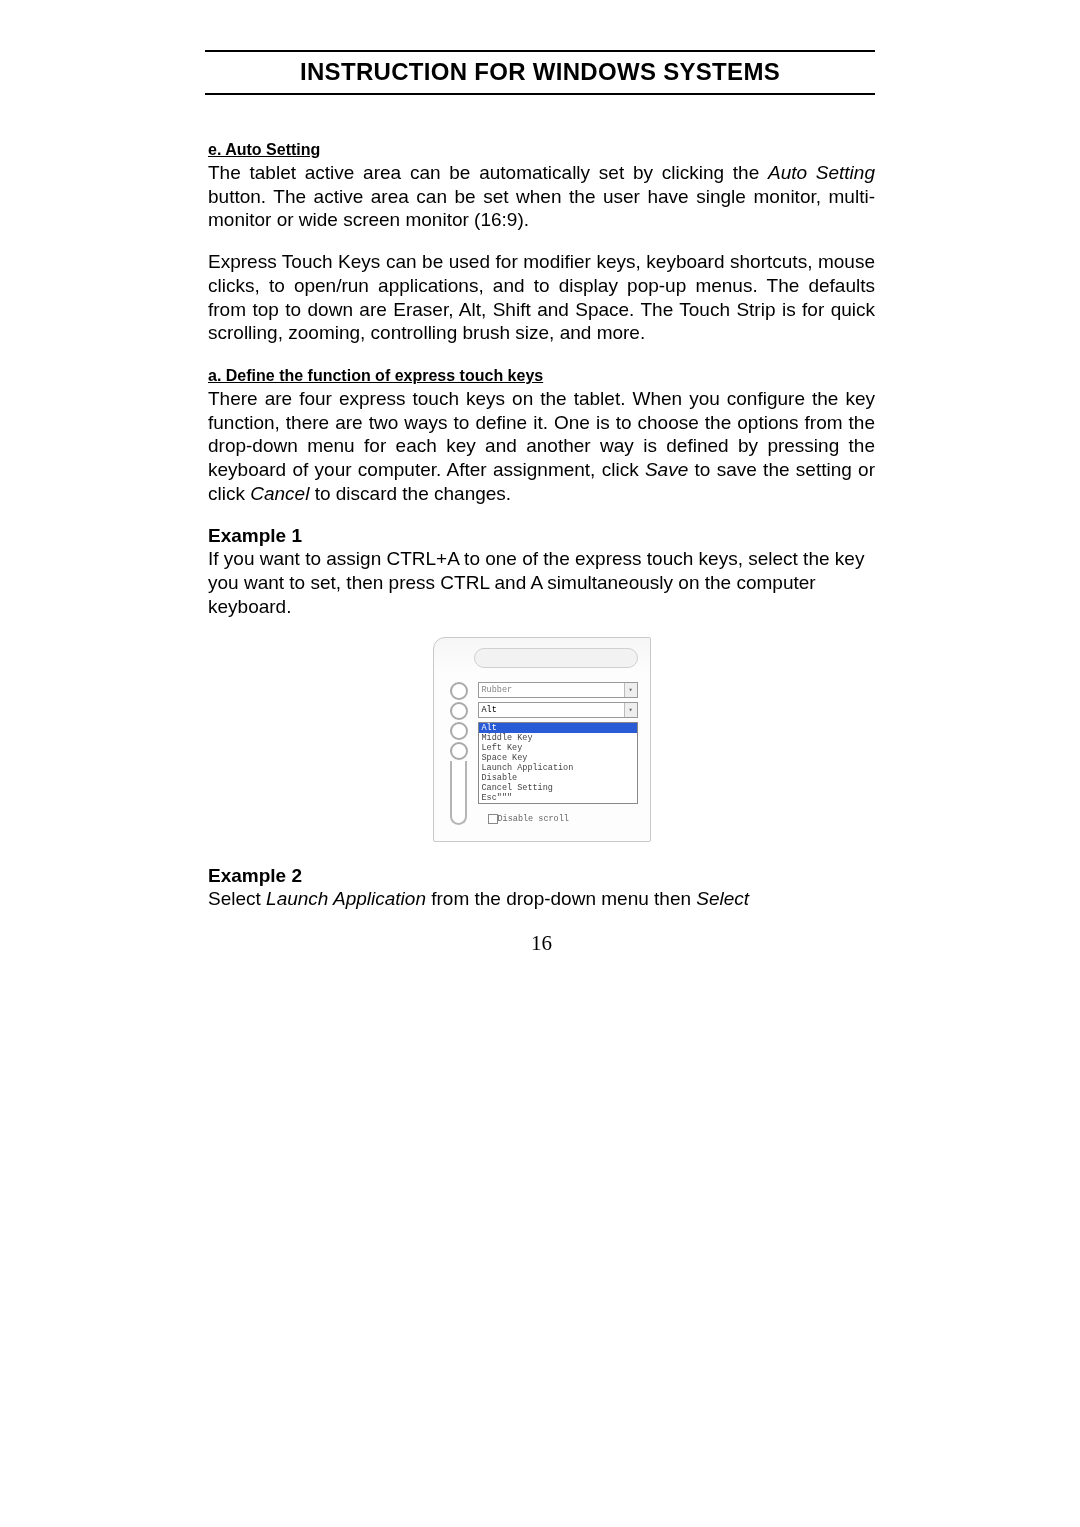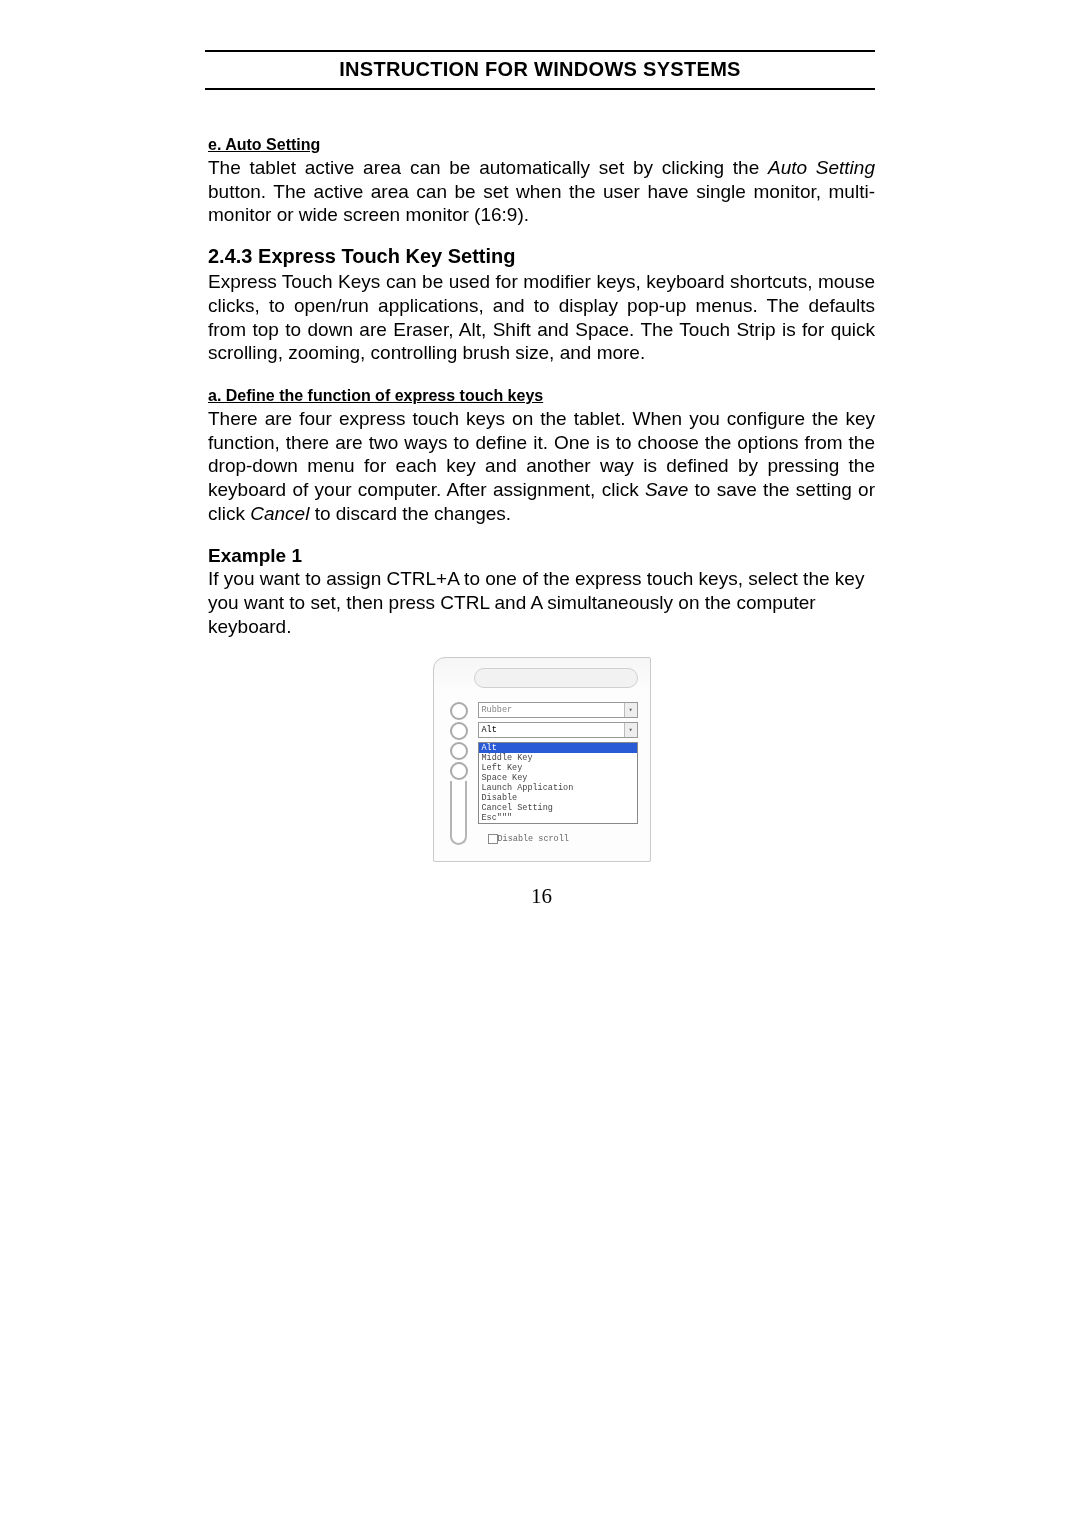--- a/index.html
+++ b/index.html
@@ -17,21 +17,21 @@
   }
   .header {
     margin: 0 205px 0 205px;
     border-top: 2px solid #000;
     border-bottom: 2px solid #000;
     padding: 6px 0 7px 0;
     text-align: center;
   }
   .header-title {
     font-weight: bold;
-    font-size: 20px;
+    font-size: 24px;
     letter-spacing: 0.3px;
   }
   .content {
     margin: 0 205px 0 208px;
     padding-top: 42px;
   }
   .subhead-underline {
     font-weight: bold;
     text-decoration: underline;
     font-size: 16px;
@@ -180,21 +180,20 @@
     <span class="header-title">INSTRUCTION FOR WINDOWS SYSTEMS</span>
   </div>
 
   <div class="content">
 
     <div class="para justify">
       <span class="subhead-underline">e. Auto Setting</span><br>
       <span>The tablet active area can be automatically set by clicking the </span><span class="italic">Auto Setting</span><span> button. The active area can be set when the user have single monitor, multi-monitor or wide screen monitor (16:9).</span>
     </div>
 
-    <div class="section-head">2.4.3 Express Touch Key Setting</div>
     <div class="para justify">Express Touch Keys can be used for modifier keys, keyboard shortcuts, mouse clicks, to open/run applications, and to display pop-up menus. The defaults from top to down are Eraser, Alt, Shift and Space. The Touch Strip is for quick scrolling, zooming, controlling brush size, and more.</div>
 
     <div class="para justify">
       <span class="subhead-underline">a. Define the function of express touch keys</span><br>
       <span>There are four express touch keys on the tablet. When you configure the key function, there are two ways to define it. One is to choose the options from the drop-down menu for each key and another way is defined by pressing the keyboard of your computer. After assignment, click </span><span class="italic">Save</span><span> to save the setting or click </span><span class="italic">Cancel</span><span> to discard the changes.</span>
     </div>
 
     <div class="para">
       <span class="bold">Example 1</span><br>
       <span>If you want to assign CTRL+A to one of the express touch keys, select the key you want to set, then press CTRL and A simultaneously on the computer keyboard.</span>
@@ -232,17 +231,21 @@
             </div>
             <div class="chk-row">
               <span class="chkbox"></span>
               <span>Disable scroll</span>
             </div>
           </div>
         </div>
       </div>
     </div>
 
+    <div class="para justify" style="margin-bottom:0;">
+      <span class="bold">Example 2</span><br>
+      <span>Select </span><span class="italic">Launch Application</span><span> from the drop-down menu then </span><span class="italic">Select</span>
+    </div>
 
     <div class="page-num">16</div>
 
   </div>
 </div>
 
 </body></html>

